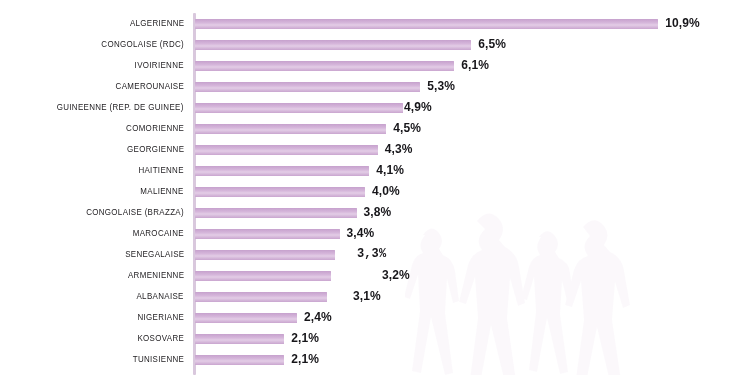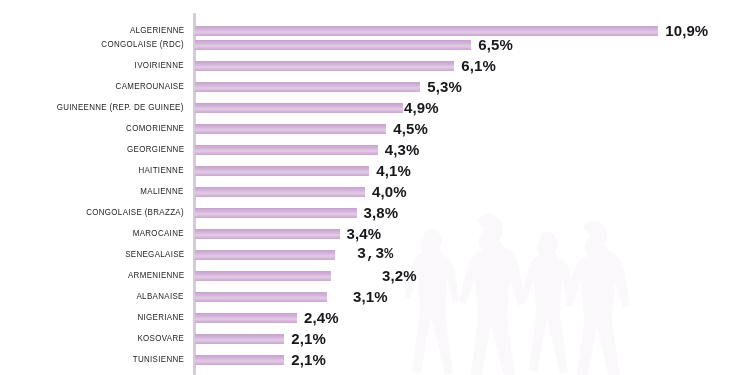--- a/index.html
+++ b/index.html
@@ -37,21 +37,21 @@
   }
 
   .bar{
     position:absolute;left:195px;top:5.5px;height:10px;
     background:linear-gradient(180deg,#c6a1cd 0%,#d6b7db 38%,#e3cde6 60%,#c9a5cf 100%);
     border-radius:.5px;
   }
 
   .val-label{
     position:absolute;top:0;height:21px;line-height:21px;
-    white-space:nowrap;font-size:15px;font-weight:bold;
+    white-space:nowrap;font-size:12px;font-weight:bold;
     color:#17161a;letter-spacing:.1px;
   }
 </style>
 </head>
 <body>
 
 <div id="stage">
 
   <svg id="watermark" viewBox="0 0 350 175" preserveAspectRatio="none">
     <g fill="#e8d8ea">
@@ -62,21 +62,21 @@
 
       <path d="M134 32 q8 -11 16 -1 q6 8 0 16 l4 6 q10 4 11 15 l4 29 l-6 2 l-6 -23 l-2 33 l8 58 l-8 2 l-13 -56 l-10 54 l-8 -2 l7 -58 l-2 -35 l-7 23 l-6 -2 l8 -31 q3 -10 11 -12 q-6 -8 1 -18 z"></path>
 
       <path d="M178 22 q11 -13 21 -1 q7 9 0 19 l6 7 q12 5 14 19 l6 34 l-7 3 l-8 -26 l-3 38 l10 67 l-10 3 l-15 -63 l-12 61 l-10 -2 l9 -66 l-3 -39 l-9 26 l-7 -2 l9 -35 q4 -12 14 -14 q-8 -10 2 -20 z"></path>
     </g>
   </svg>
 
   <div id="chart">
     <div class="axis-line"></div>
     <div id="rows">
-        <div class="row" style="top: 13px; margin-top: 7px;">
+        <div class="row" style="top: 13px;">
           <div class="cat-label">ALGERIENNE</div>
           <div class="bar" style="width: 463.25px;"></div>
           <div class="val-label" style="left: 665.25px;">10,9%</div>
         </div>
         <div class="row" style="top: 34px;">
           <div class="cat-label">CONGOLAISE (RDC)</div>
           <div class="bar" style="width: 276.25px;"></div>
           <div class="val-label" style="left: 478.25px;">6,5%</div>
         </div>
         <div class="row" style="top: 55px;">

